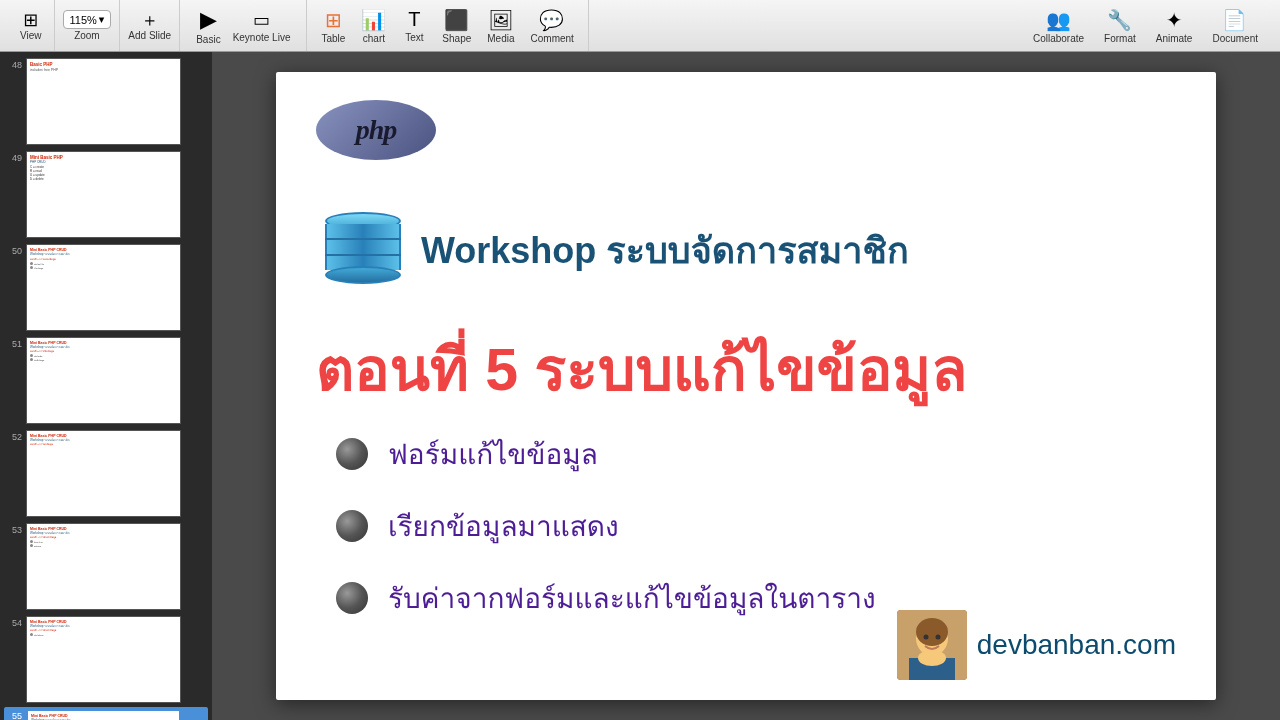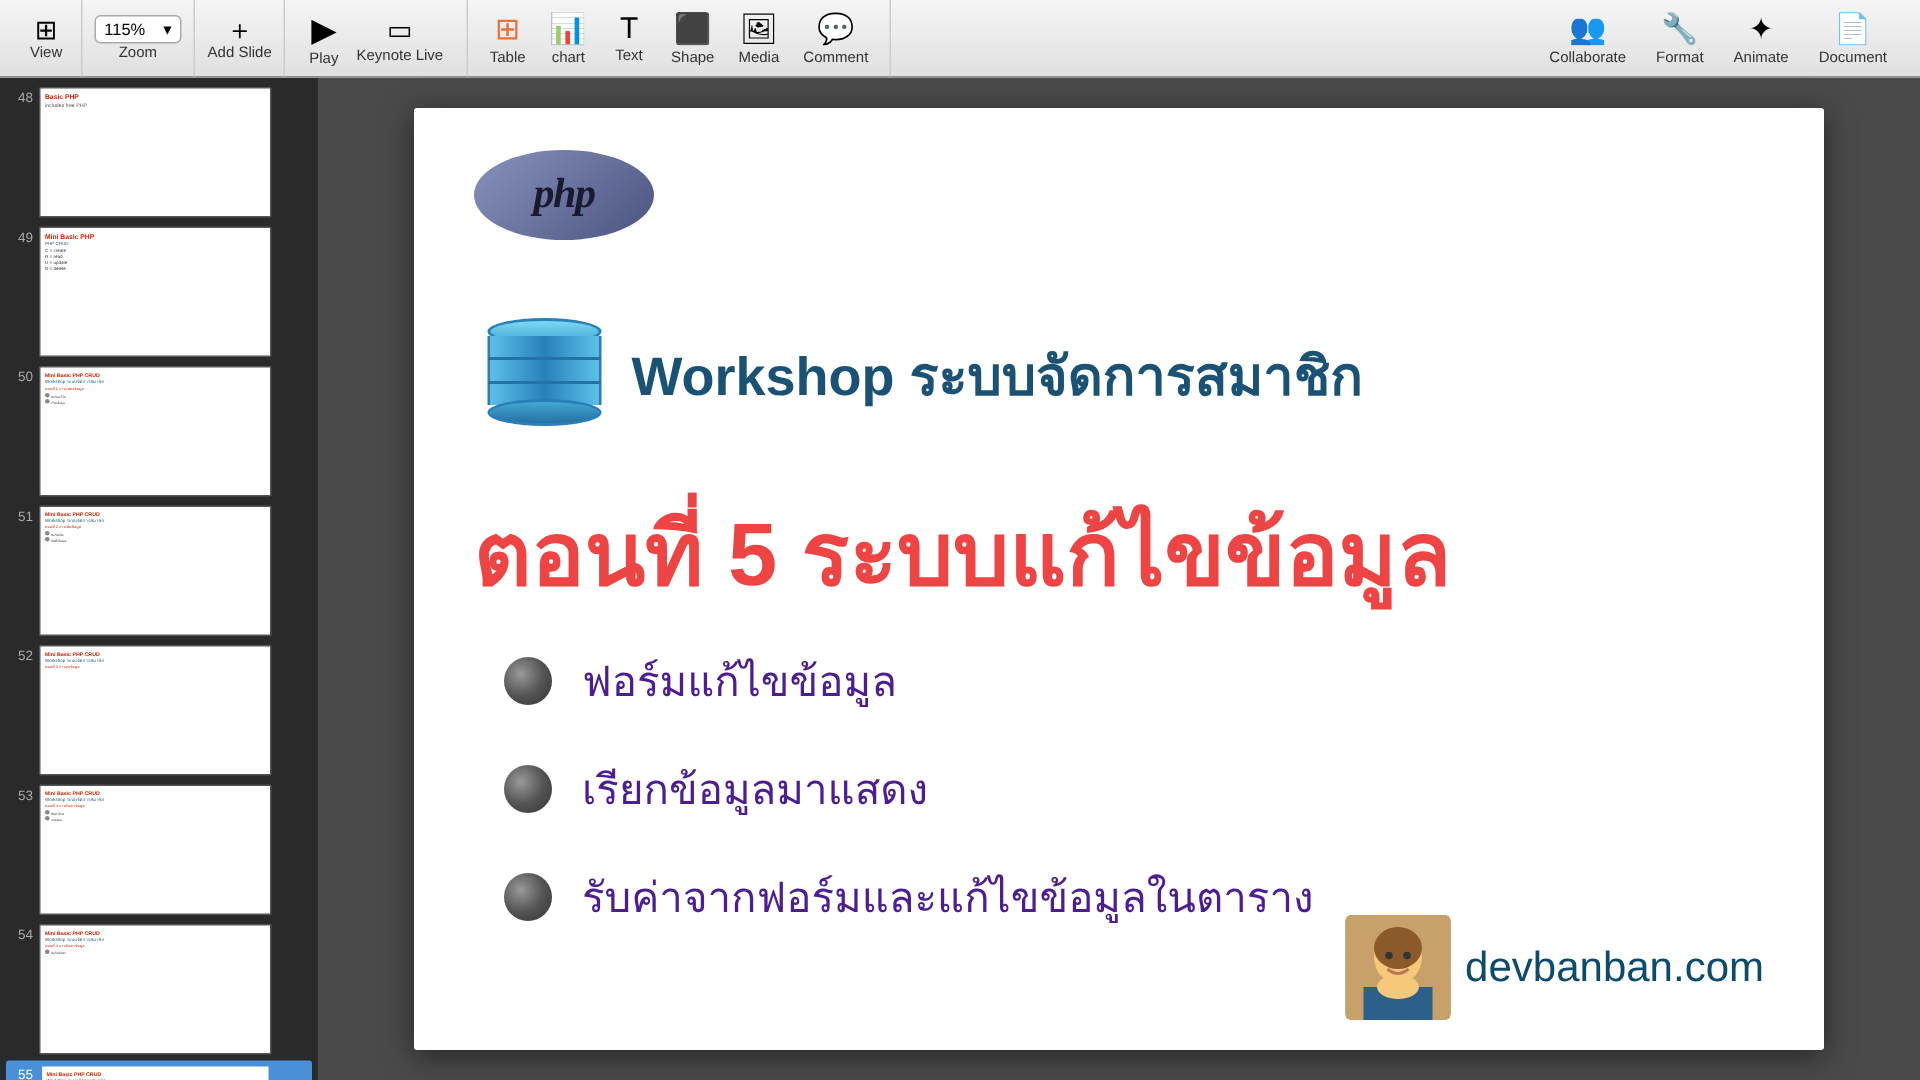--- a/index.html
+++ b/index.html
@@ -65,21 +65,21 @@
     }
 
     .zoom-box {
       background: white;
       border: 1px solid #aaa;
       border-radius: 4px;
       padding: 2px 6px;
       font-size: 11px;
       display: flex;
       align-items: center;
-      gap: 12px;
+      gap: 2px;
     }
 
     .add-slide-btn {
       display: flex;
       flex-direction: column;
       align-items: center;
       padding: 0 8px;
       border-right: 1px solid #ccc;
       height: 100%;
       justify-content: center;
@@ -448,21 +448,21 @@
   </div>
 
   <div class="add-slide-btn">
     <span class="toolbar-icon">＋</span>
     <span class="toolbar-label">Add Slide</span>
   </div>
 
   <div class="play-controls">
     <div class="play-btn">
       <span style="font-size:22px;">▶</span>
-      <span class="toolbar-label">Play</span>
+      <span class="toolbar-label">Basic</span>
     </div>
     <div class="play-btn">
       <span style="font-size:18px;">▭</span>
       <span class="toolbar-label">Keynote Live</span>
     </div>
   </div>
 
   <div class="insert-tools">
     <div class="insert-tool">
       <span style="font-size:20px;color:#e8733a;">⊞</span>

